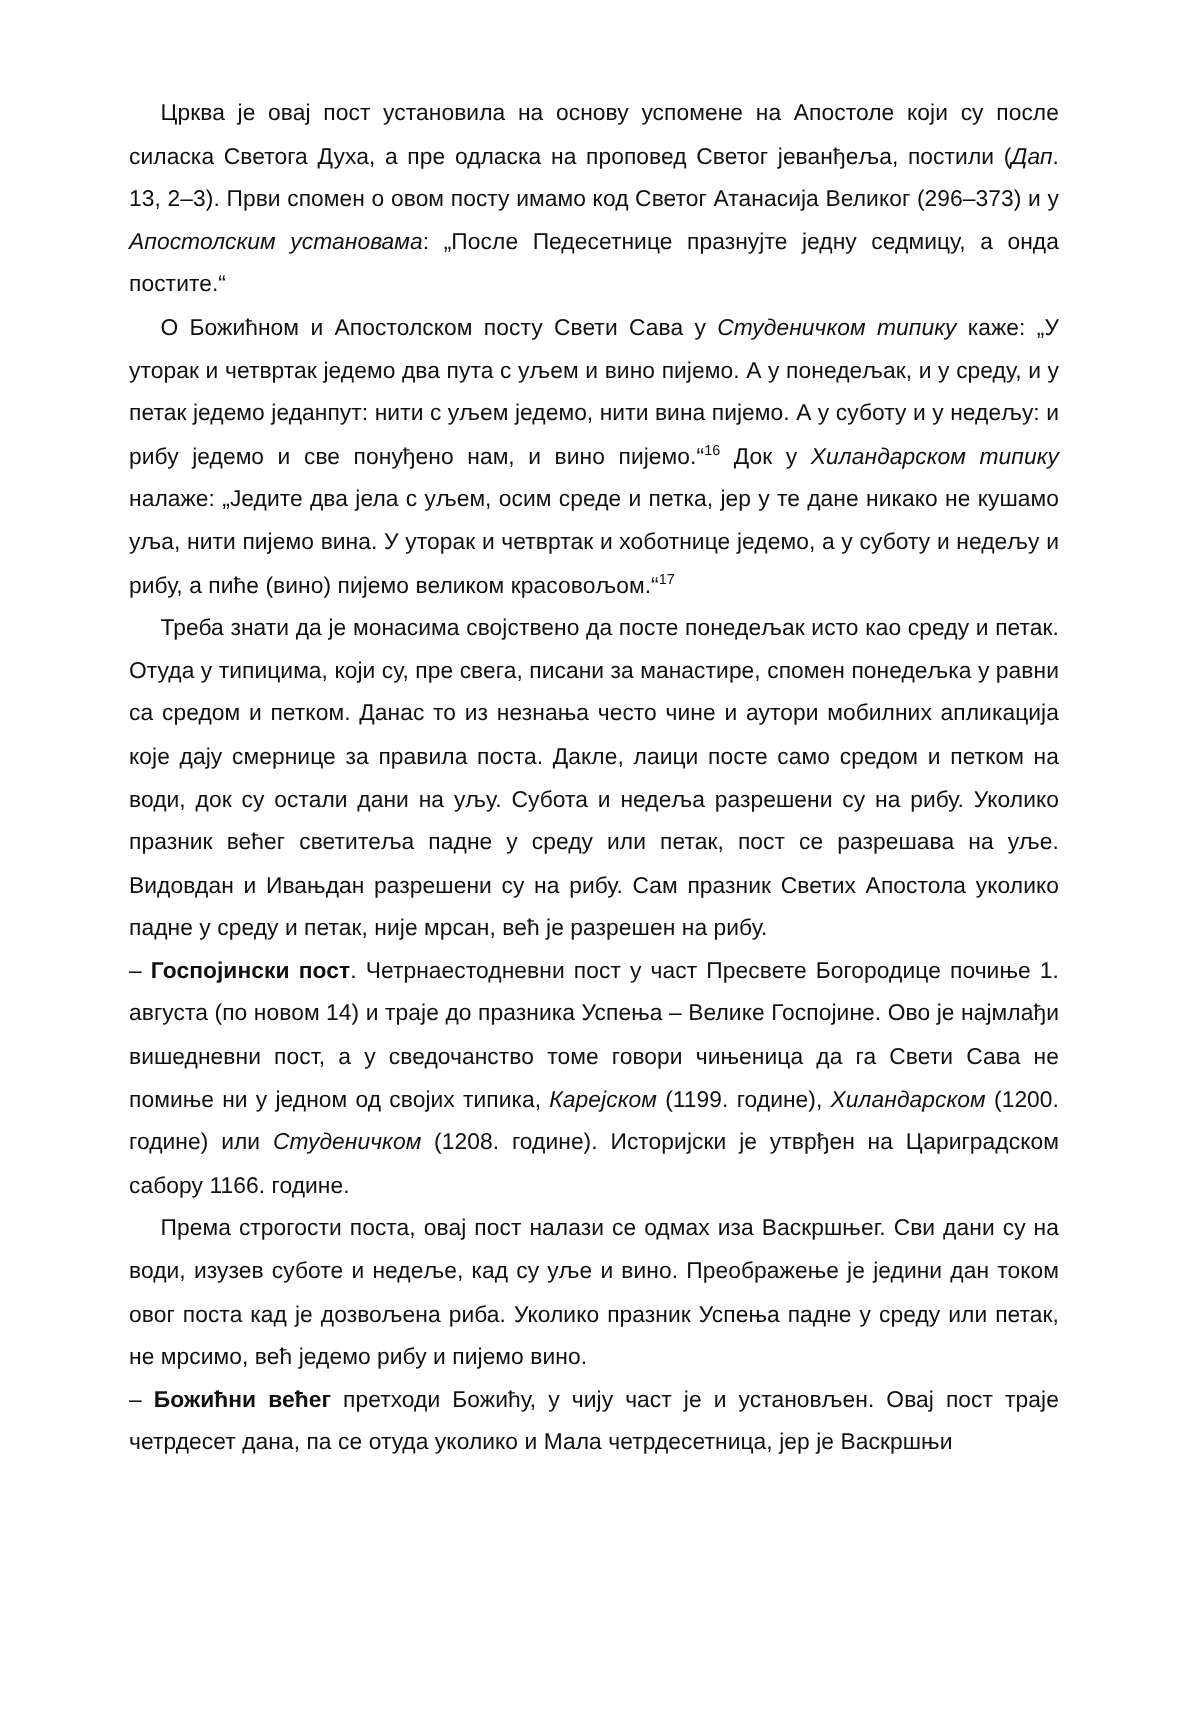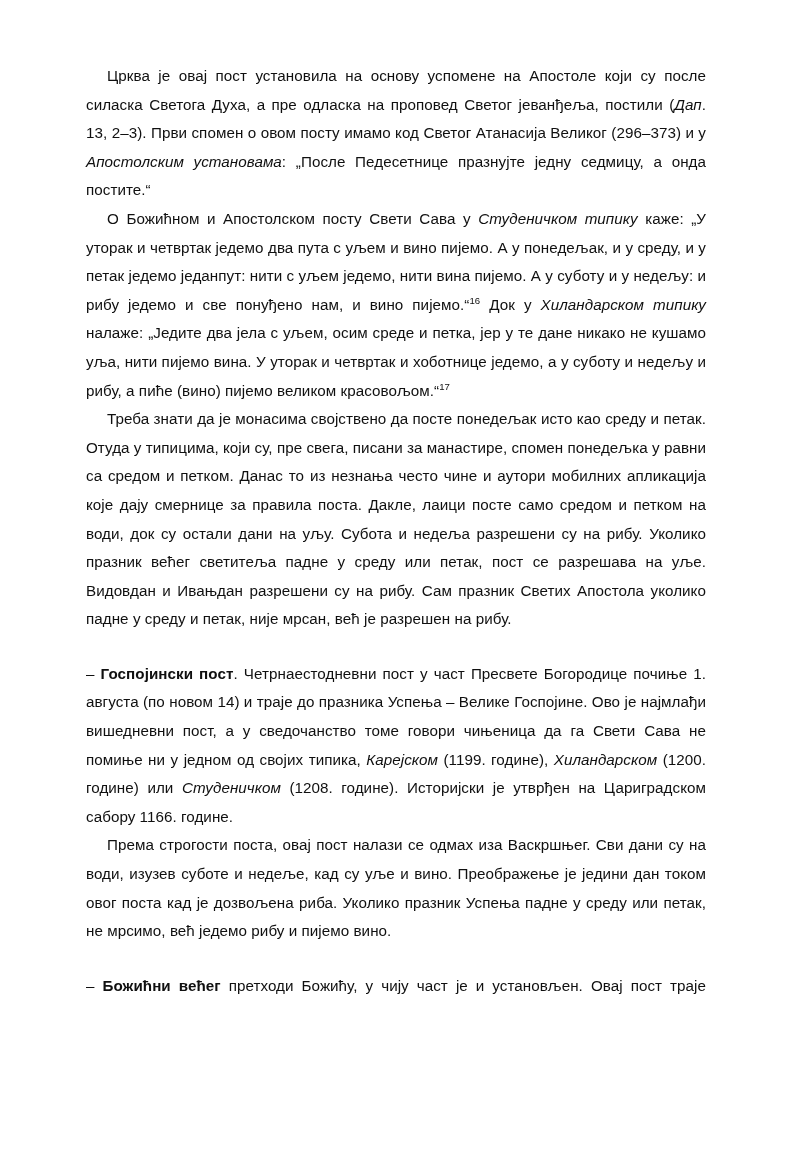--- a/index.html
+++ b/index.html
@@ -32,21 +32,20 @@
     line-height: 28.6px;
     color: #101010;
     text-indent: 21px;
     letter-spacing: 0.05px;
     -webkit-font-smoothing: antialiased;
   }
   p.para.noindent {
     text-indent: 0;
   }
   p.spaced-before {
-    margin-top: 26px;
   }
   i, .ital {
     font-style: italic;
   }
   b, .bold {
     font-weight: bold;
   }
   sup {
     font-size: 9.6px;
     line-height: 0;
@@ -99,21 +98,21 @@
 <body>
 
 <div class="page">
 
   <div class="text-block" id="body-column">
       <p class="para"><span>Црква је овај пост установила на основу успомене на Апостоле који су после силаска Светога Духа, а пре одласка на проповед Светог јеванђеља, постили (</span><i>Дап</i><span>. 13, 2–3). Први спомен о овом посту имамо код Светог Атанасија Великог (296–373) и у </span><i>Апостолским установама</i><span>: „После Педесетнице празнујте једну седмицу, а онда постите.“</span></p>
       <p class="para"><span>О Божићном и Апостолском посту Свети Сава у </span><i>Студеничком типику</i><span> каже: „У уторак и четвртак једемо два пута с уљем и вино пијемо. А у понедељак, и у среду, и у петак једемо једанпут: нити с уљем једемо, нити вина пијемо. А у суботу и у недељу: и рибу једемо и све понуђено нам, и вино пијемо.“</span><sup>16</sup><span> Док у </span><i>Хиландарском типику</i><span> налаже: „Једите два јела с уљем, осим среде и петка, јер у те дане никако не кушамо уља, нити пијемо вина. У уторак и четвртак и хоботнице једемо, а у суботу и недељу и рибу, а пиће (вино) пијемо великом красовољом.“</span><sup>17</sup></p>
       <p class="para"><span>Треба знати да је монасима својствено да посте понедељак исто као среду и петак. Отуда у типицима, који су, пре свега, писани за манастире, спомен понедељка у равни са средом и петком. Данас то из незнања често чине и аутори мобилних апликација које дају смернице за правила поста. Дакле, лаици посте само средом и петком на води, док су остали дани на уљу. Субота и недеља разрешени су на рибу. Уколико празник већег светитеља падне у среду или петак, пост се разрешава на уље. Видовдан и Ивањдан разрешени су на рибу. Сам празник Светих Апостола уколико падне у среду и петак, није мрсан, већ је разрешен на рибу.</span></p>
       <p class="para noindent spaced-before"><span>– </span><b>Госпојински пост</b><span>. Четрнаестодневни пост у част Пресвете Богородице почиње 1. августа (по новом 14) и траје до празника Успења – Велике Госпојине. Ово је најмлађи вишедневни пост, а у сведочанство томе говори чињеница да га Свети Сава не помиње ни у једном од својих типика, </span><i>Карејском</i><span> (1199. године), </span><i>Хиландарском</i><span> (1200. године) или </span><i>Студеничком</i><span> (1208. године). Историјски је утврђен на Цариградском сабору 1166. године.</span></p>
       <p class="para"><span>Према строгости поста, овај пост налази се одмах иза Васкршњег. Сви дани су на води, изузев суботе и недеље, кад су уље и вино. Преображење је једини дан током овог поста кад је дозвољена риба. Уколико празник Успења падне у среду или петак, не мрсимо, већ једемо рибу и пијемо вино.</span></p>
-      <p class="para noindent spaced-before"><span>– </span><b>Божићни већег</b><span> претходи Божићу, у чију част је и установљен. Овај пост траје четрдесет дана, па се отуда назива и Глава четрдесетница, јер је Васкршњи</span></p>
+      <p class="para noindent spaced-before"><span>– </span><b>Божићни већег</b><span> претходи Божићу, у чију част је и установљен. Овај пост траје четрдесет дана, па се отуда уколико и Мала четрдесетница, јер је Васкршњи</span></p>
     </div>
 
   <div class="footnotes">
     <div class="fn-rule"></div>
     <div id="footnote-list">
         <p class="footnote"><sup>16</sup><span>Свети Сава, </span><i>Студенички типик</i><span>, Манастир Студеница, 2018, стр. 70.</span></p>
         <p class="footnote"><sup>17</sup><span>Свети Сава, </span><i>Хиландарски среде</i><span>, Глава 10.</span></p>
       </div>
   </div>
 

